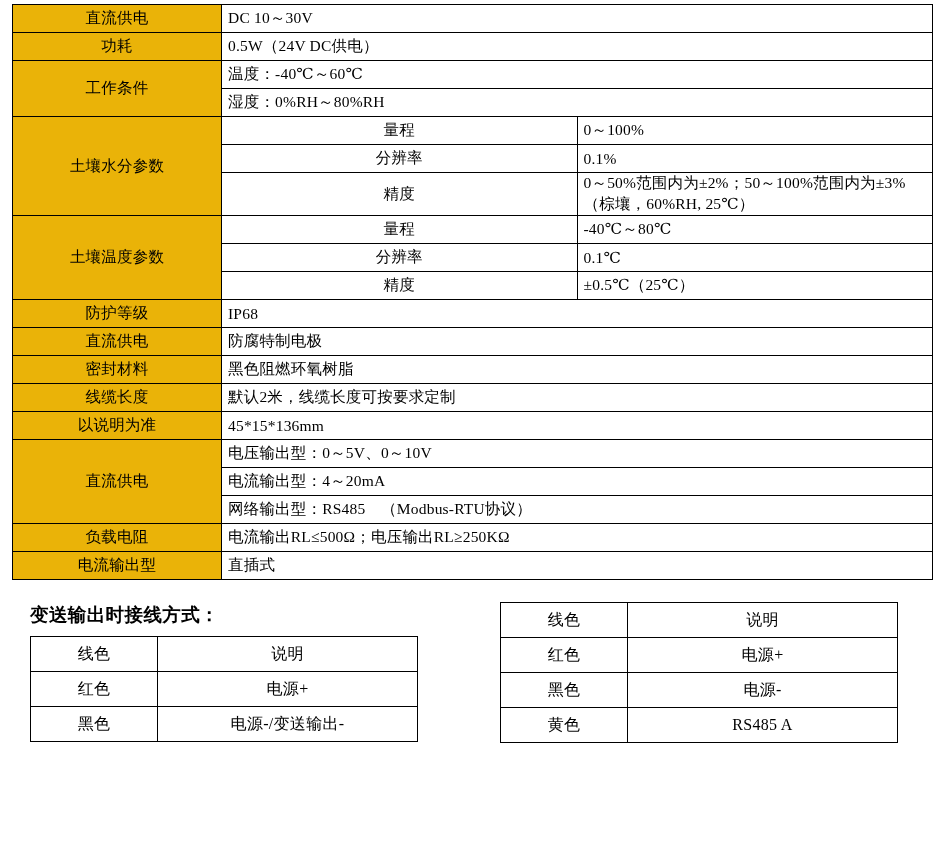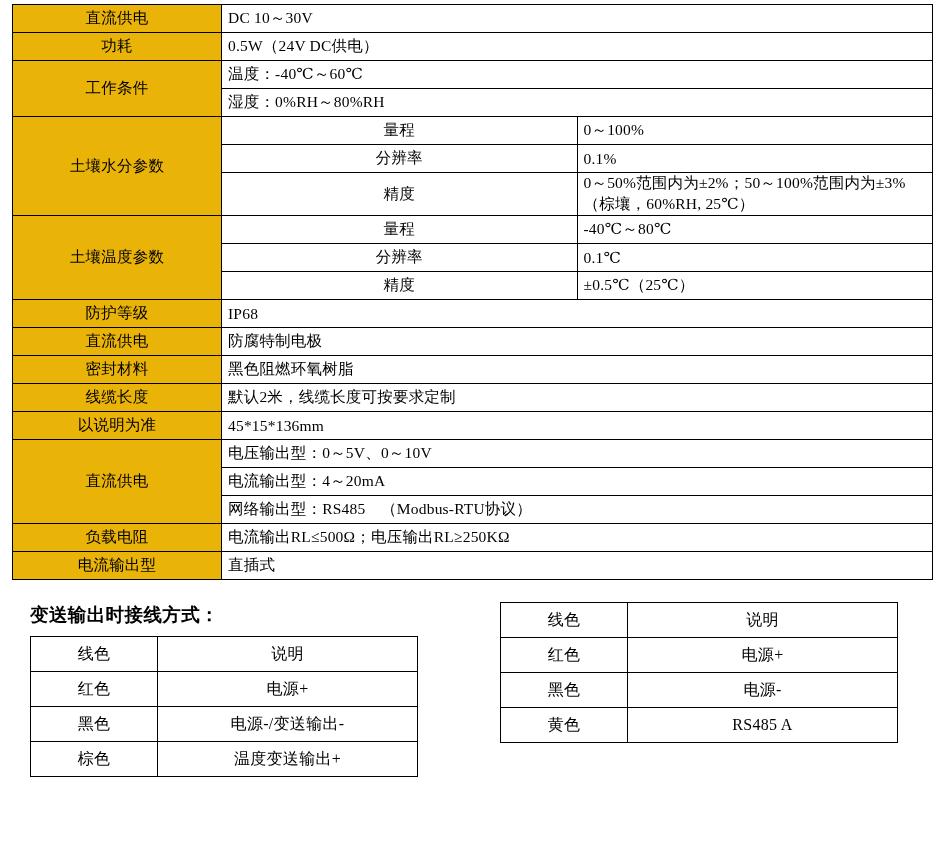--- a/index.html
+++ b/index.html
@@ -209,24 +209,20 @@
             <td>说明</td>
           </tr>
           <tr>
             <td class="col-color">红色</td>
             <td>电源+</td>
           </tr>
           <tr>
             <td class="col-color">黑色</td>
             <td>电源-/变送输出-</td>
           </tr>
-          <tr>
-            <td class="col-color">棕色</td>
-            <td>温度变送输出+</td>
-          </tr>
         </tbody>
       </table>
     </div>
 
     <div class="wiring-block right">
       <table class="wire right-tbl">
         <tbody>
           <tr>
             <td class="col-color">线色</td>
             <td>说明</td>

